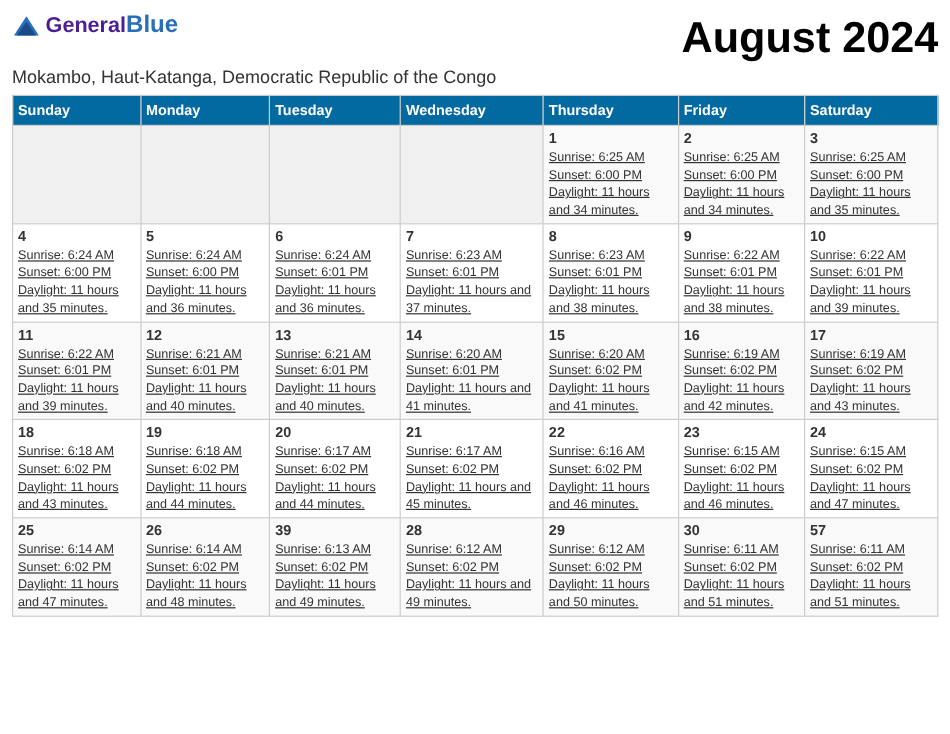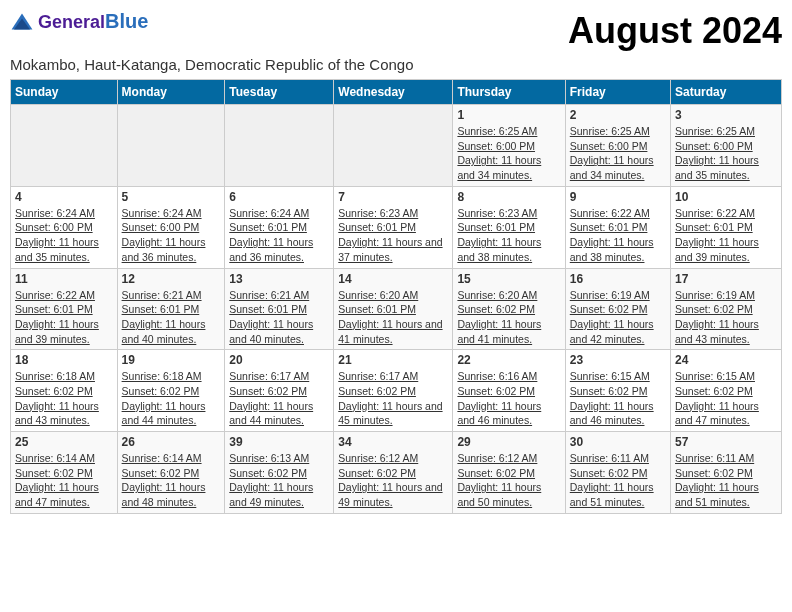--- a/index.html
+++ b/index.html
@@ -233,21 +233,21 @@
         </td>
         <td>
           <span class="day-number">26</span>
           <div class="day-detail">Sunrise: 6:14 AM<br>Sunset: 6:02 PM<br>Daylight: 11 hours and 48 minutes.</div>
         </td>
         <td>
           <span class="day-number">39</span>
           <div class="day-detail">Sunrise: 6:13 AM<br>Sunset: 6:02 PM<br>Daylight: 11 hours and 49 minutes.</div>
         </td>
         <td>
-          <span class="day-number">34</span>
+          <span class="day-number">28</span>
           <div class="day-detail">Sunrise: 6:12 AM<br>Sunset: 6:02 PM<br>Daylight: 11 hours and 49 minutes.</div>
         </td>
         <td>
           <span class="day-number">29</span>
           <div class="day-detail">Sunrise: 6:12 AM<br>Sunset: 6:02 PM<br>Daylight: 11 hours and 50 minutes.</div>
         </td>
         <td>
           <span class="day-number">30</span>
           <div class="day-detail">Sunrise: 6:11 AM<br>Sunset: 6:02 PM<br>Daylight: 11 hours and 51 minutes.</div>
         </td>

